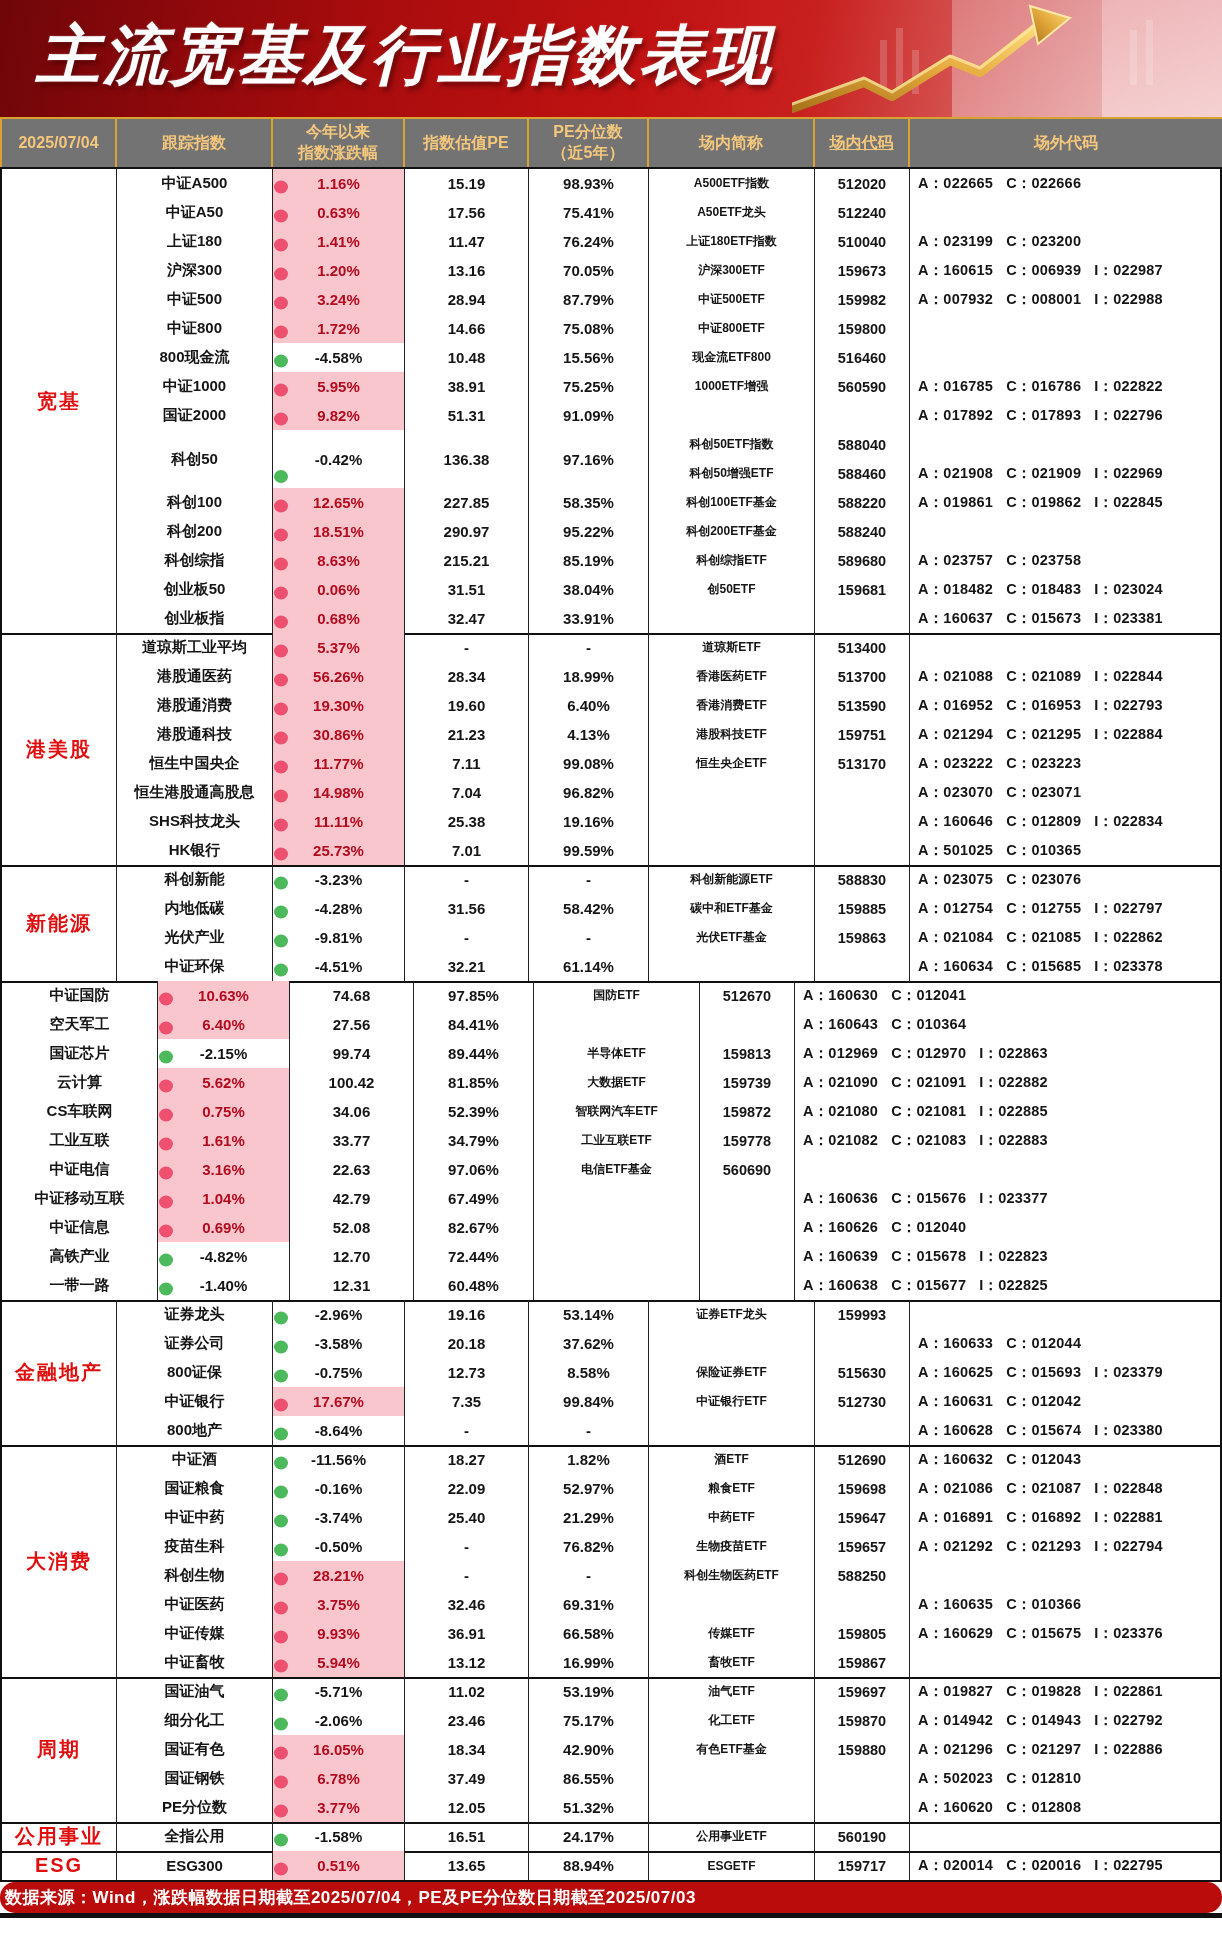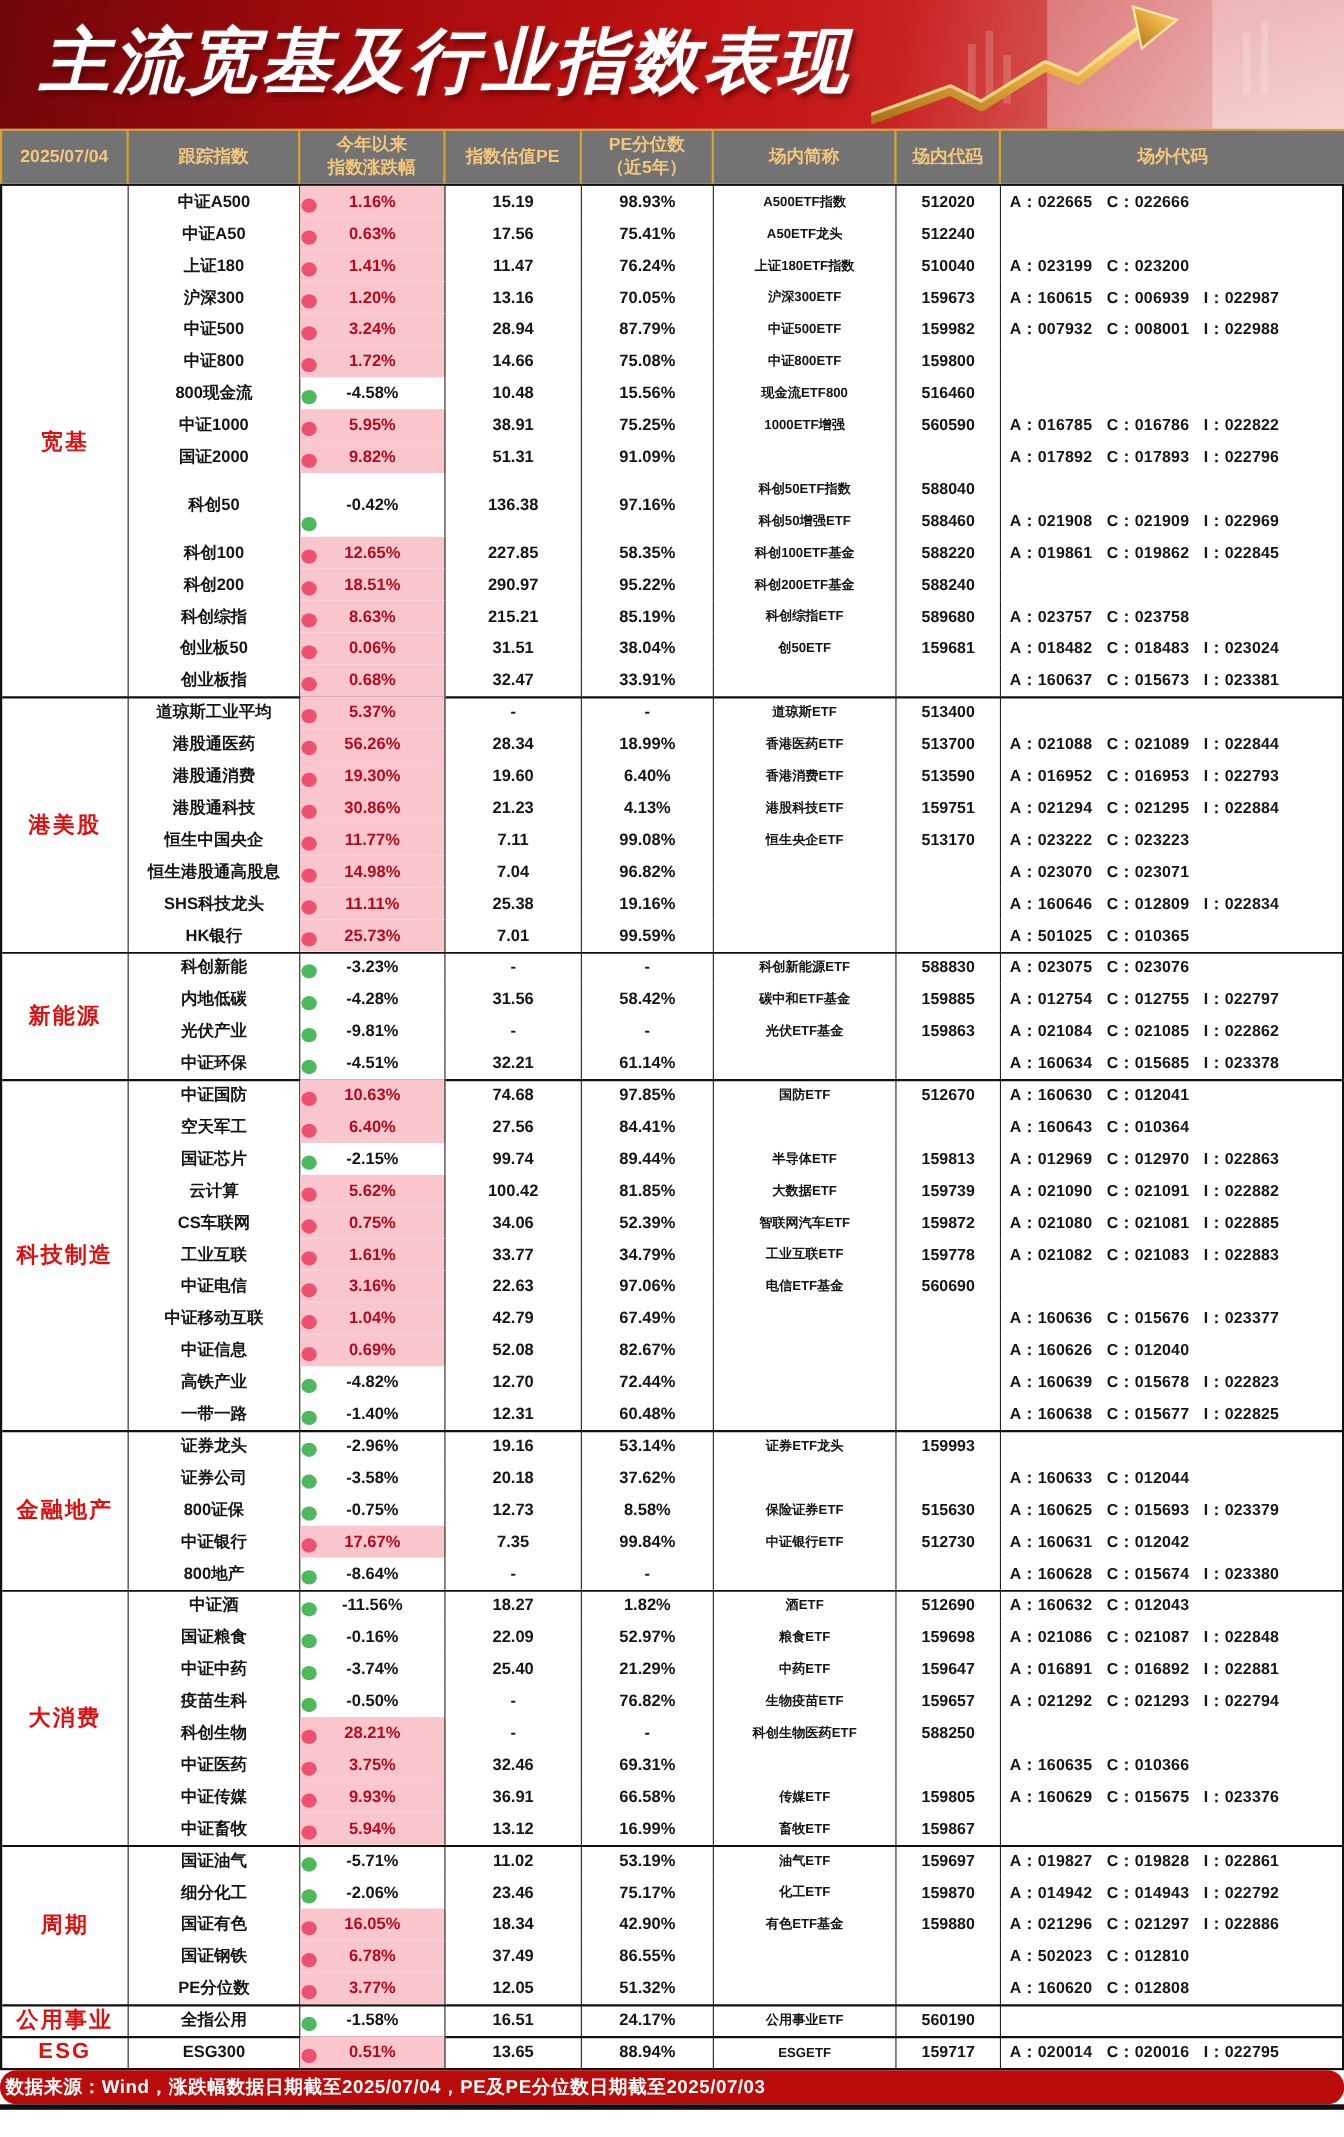--- a/index.html
+++ b/index.html
@@ -363,21 +363,20 @@
             <div class="cell c-chg down">-4.51%<div class="dot g"></div></div>
             <div class="cell c-pe">32.21</div>
             <div class="cell c-pctl">61.14%</div>
             <div class="cell c-name"></div>
             <div class="cell c-code"></div>
             <div class="cell c-otc">A：160634  C：015685  I：023378</div>
           </div>
         </div>
       </div>
       <div class="section">
-        <div class="cat-cell">科技制造</div>
         <div class="rows">
           <div class="row">
             <div class="cell c-idx">中证国防</div>
             <div class="cell c-chg up">10.63%<div class="dot u"></div></div>
             <div class="cell c-pe">74.68</div>
             <div class="cell c-pctl">97.85%</div>
             <div class="cell c-name">国防ETF</div>
             <div class="cell c-code">512670</div>
             <div class="cell c-otc">A：160630  C：012041</div>
           </div>

